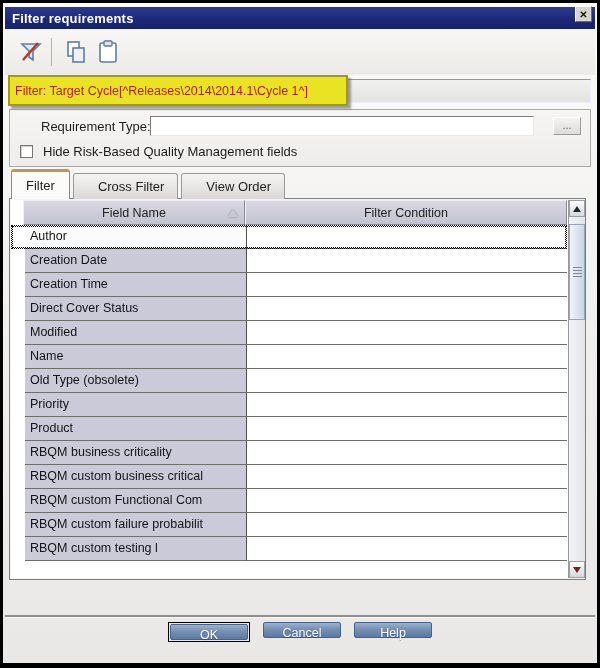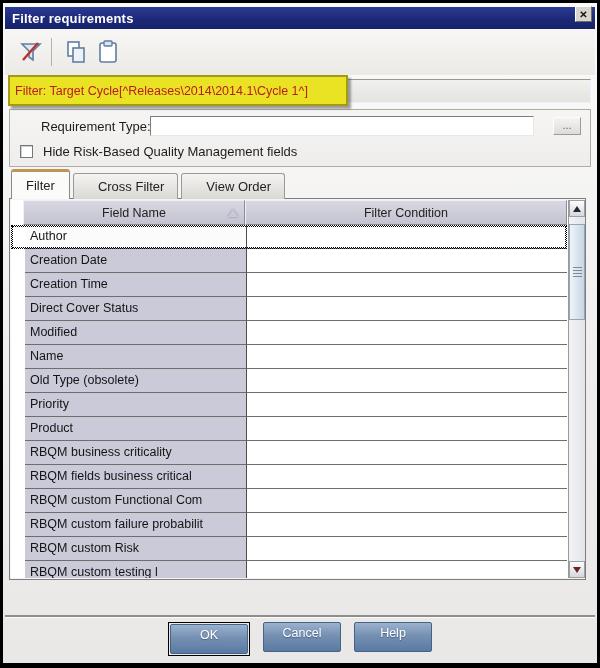--- a/index.html
+++ b/index.html
@@ -100,21 +100,21 @@
   .sthumb { position:absolute; left:0; width:16px; top:24px; height:96px;
             background:linear-gradient(90deg,#eef4fa,#c8d6e4);
             border:1px solid #93a6b8; display:flex; align-items:center; justify-content:center; }
   .grip { width:9px; height:11px;
           background:repeating-linear-gradient(180deg,#7d8aa0 0 1px, transparent 1px 3px); }
 
   
   .bottom-sep { position:absolute; left:2px; right:2px; top:612px; height:2px;
                 background:#8e8e8c; box-shadow:0 1px 0 #fcfcfa; }
   .btn-row { position:absolute; left:0; right:0; top:619px; display:flex; justify-content:center; gap:13px; }
-  .btn { width:78px; height:30px; color:#fff; font-size:12.5px; text-align:center; line-height:20px;
+  .btn { width:78px; height:16px; color:#fff; font-size:12.5px; text-align:center; line-height:20px;
          background:linear-gradient(180deg,#9cb2cd 0%, #7590b2 45%, #5b7aa2 100%);
          border:1px solid #44638a; border-radius:2px; text-shadow:0 1px 1px rgba(20,40,70,.45); cursor:default; }
   .ok-wrap { border:1px solid #000; padding:1px; background:transparent; }
 </style>
 </head>
 <body>
 
 <div class="frame">
 <div class="inner">
 
@@ -213,33 +213,29 @@
           </div>
           <div class="trow">
             <div class="cell-field">Product</div>
             <div class="cell-cond"></div>
           </div>
           <div class="trow">
             <div class="cell-field">RBQM business criticality</div>
             <div class="cell-cond"></div>
           </div>
           <div class="trow">
-            <div class="cell-field">RBQM fields business critical</div>
+            <div class="cell-field">RBQM custom business critical</div>
             <div class="cell-cond"></div>
           </div>
           <div class="trow">
             <div class="cell-field">RBQM custom Functional Com</div>
             <div class="cell-cond"></div>
           </div>
           <div class="trow">
             <div class="cell-field">RBQM custom failure probabilit</div>
-            <div class="cell-cond"></div>
-          </div>
-          <div class="trow">
-            <div class="cell-field">RBQM custom Risk</div>
             <div class="cell-cond"></div>
           </div>
           <div class="trow">
             <div class="cell-field">RBQM custom testing l</div>
             <div class="cell-cond"></div>
           </div>
         </div>
     <div class="vscroll">
       <div class="sbtn up">
         <span class="tri-up"></span>

